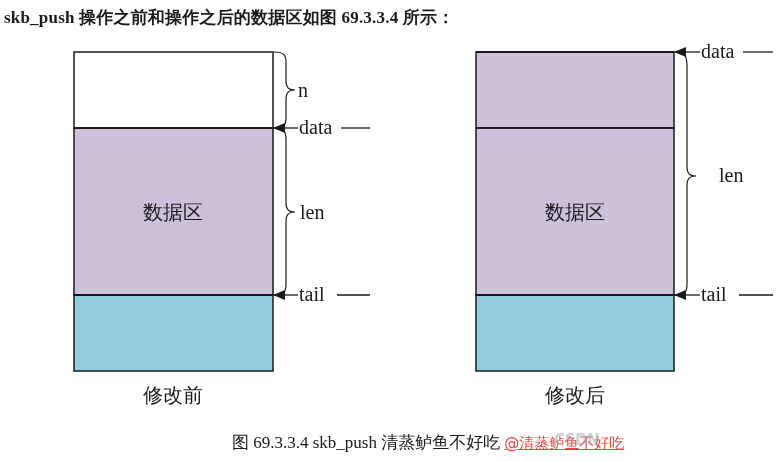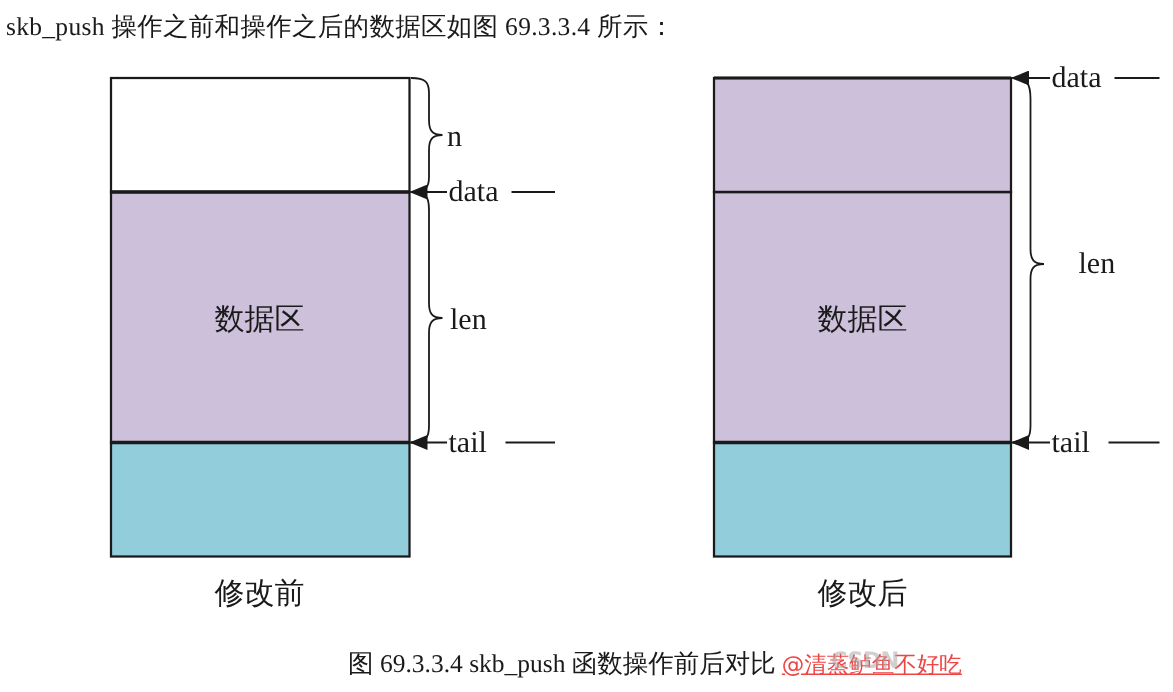--- a/index.html
+++ b/index.html
@@ -1,18 +1,18 @@
 <!DOCTYPE html>
 <html><head>
   <meta charset="utf-8">
   <style>
     html, body { margin: 0; padding: 0; background: #ffffff; }
     body { width: 782px; height: 461px; position: relative; overflow: hidden;
            font-family: "Liberation Serif", "DejaVu Serif", serif; color: #1a1a1a; }
-    .intro { position: absolute; left: 4px; top: 6px; font-size: 17px; white-space: nowrap; letter-spacing: 0.2px; }
+    .intro { position: absolute; left: 4px; top: 6px; font-size: 17px; white-space: nowrap; letter-spacing: 0.2px; font-weight: bold; }
     svg { position: absolute; left: 0; top: 0; }
     svg text { font-family: "Liberation Serif", "DejaVu Serif", serif; fill: #1a1a1a; }
     .caption-row { position: absolute; left: 232px; top: 431px; font-size: 17px; white-space: nowrap; }
     .caption-row .wm { color: #ef4444; font-family: "DejaVu Sans", sans-serif; font-size: 15px; margin-left: 4px; text-decoration: underline; }
     .wm-csdn { position: absolute; left: 554px; top: 431px; color: rgba(170,170,170,0.55);
                font-family: "DejaVu Sans", sans-serif; font-size: 15px; font-weight: bold; letter-spacing: -0.5px; }
   </style>
 </head>
 <body>
 
@@ -68,15 +68,15 @@
 
     <line x1="700" y1="295" x2="675" y2="295" stroke="#1a1a1a" stroke-width="1.3" marker-end="url(#arrowhead)"></line>
     <text x="701" y="301" font-size="20">tail</text>
     <line x1="739" y1="295" x2="773" y2="295" stroke="#1a1a1a" stroke-width="1.3"></line>
 
     <text x="575" y="402" font-size="20" text-anchor="middle" font-family="DejaVu Sans, sans-serif">修改后</text>
   </g>
 </svg>
 
 <div class="caption-row">
-  <span>图 69.3.3.4 skb_push 函数操作前后对比</span><span class="wm">@清蒸鲈鱼不好吃</span>
+  <span>图 69.3.3.4 skb_push 清蒸鲈鱼不好吃</span><span class="wm">@清蒸鲈鱼不好吃</span>
 </div>
 <div class="wm-csdn">CSDN</div>
 
 </body></html>

